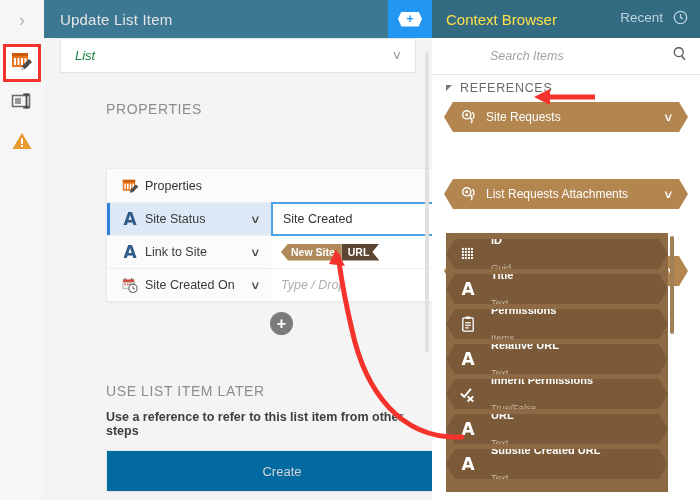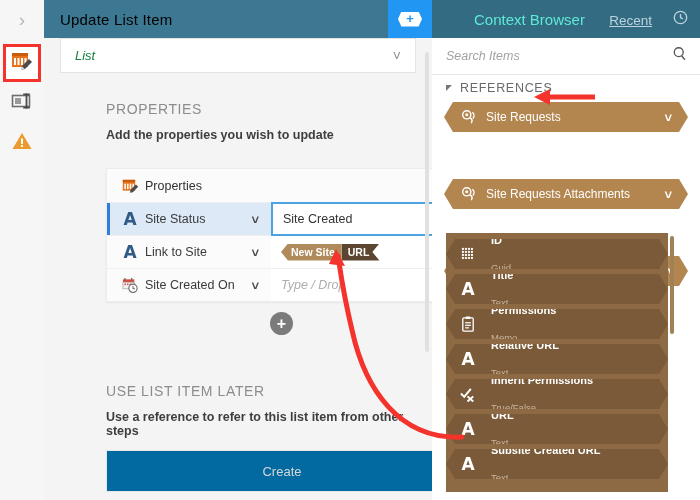--- a/index.html
+++ b/index.html
@@ -30,21 +30,21 @@
 
   
   .center{
     position:absolute;left:44px;top:0;width:388px;height:500px;background:#f4f4f4;
     overflow:hidden;
   }
   .center-head{
     height:38px;background:#3d7893;display:flex;align-items:center;
   }
   .center-title{
-    color:#000000;font-size:15px;padding-left:16px;letter-spacing:.2px;
+    color:#e5e5e5;font-size:15px;padding-left:16px;letter-spacing:.2px;
   }
   .head-addbtn{
     position:absolute;left:388px;top:0;width:44px;height:38px;background:#2196f3;
     display:flex;align-items:center;justify-content:center;
   }
   .hexplus{
     width:24px;height:15px;background:#ffffff;position:relative;
     clip-path:polygon(14% 0,86% 0,100% 50%,86% 100%,14% 100%,0 50%);
     display:flex;align-items:center;justify-content:center;
   }
@@ -122,28 +122,28 @@
   .cscroll{
     position:absolute;left:381px;top:14px;width:4px;height:300px;background:#e0e0e0;border-radius:2px;
   }
 
   
   .right{position:absolute;left:432px;top:0;width:268px;height:500px;background:#ffffff;}
   .right-head{
     height:38px;background:#336b83;display:flex;align-items:center;justify-content:space-between;
     padding:0 12px 0 14px;
   }
-  .right-title{color:#5eead4;font-size:15px;margin-left:28px;}
-  .recent{color:#bcd4de;font-size:13.5px;display:flex;align-items:flex-end;gap:21px;text-decoration:underline;}
+  .right-title{color:#fde047;font-size:15px;}
+  .recent{color:#bcd4de;font-size:13.5px;display:flex;align-items:flex-start;gap:10px;}
 
   .searchbar{
     height:36px;background:#fff;border-bottom:1px solid #e6e6e6;
     display:flex;align-items:center;padding:0 12px 0 14px;
   }
-  .searchbar .sph{flex:1;font-style:italic;color:#a2a2a2;font-size:12.5px;}
+  .searchbar .sph{flex:1;font-style:italic;color:#a2a2a2;font-size:12.5px;margin-left:44px;}
 
   .refhdr{
     height:26px;display:flex;align-items:center;padding-left:14px;gap:8px;background:#fff;
   }
   .tri{width:0;height:0;border-left:6px solid #777;border-bottom:6px solid transparent;}
   .refhdr-label{color:#6a6a6a;font-size:12.5px;letter-spacing:.7px;}
 
   .reflist{position:absolute;left:0;top:102px;width:268px;height:398px;background:#fff;overflow:hidden;}
 
   .hexrow{
@@ -230,21 +230,20 @@
     <div class="center-body">
       <div class="center-scroll">
 
         <div class="listbox">
           <div class="ph">List</div>
           <div class="chev">˅</div>
         </div>
 
         <div class="sec" style="top:63px;">
           <div class="sec-title">PROPERTIES</div>
-          <div class="sec-sub">Add the properties you wish to update</div>
         </div>
 
         <div class="props" style="top:130px;">
 
           <div class="prow hdr">
             <div class="pleft">
               <div class="pico">
                 <svg width="17" height="16" viewBox="0 0 22 20">
                   <rect x="1" y="2" width="16" height="14" fill="#e8731a"></rect>
                   <rect x="1" y="2" width="16" height="3" fill="#c75c0c"></rect>
@@ -396,21 +395,21 @@
 
       <div class="hexrow" style="top:41px;">
         <span class="hico">
           <svg width="16" height="16" viewBox="0 0 18 18">
             <circle cx="6.5" cy="6.5" r="4.6" fill="none" stroke="#fff" stroke-width="1.6"></circle>
             <circle cx="6.5" cy="6.5" r="1.7" fill="#fff"></circle>
             <path d="M10.5 10 C12.5 11.5 12.8 14 11.5 16" stroke="#fff" stroke-width="1.6" fill="none"></path>
             <path d="M12.8 3.6 C15 5.5 15.2 8.5 13.4 10.6" stroke="#fff" stroke-width="1.6" fill="none"></path>
           </svg>
         </span>
-        <span class="hlabel">Site Requests Attachments</span>
+        <span class="hlabel">List Requests Attachments</span>
         <span class="hchev">˅</span>
       </div>
 
       <div class="hexrow sel" style="top:82px;">
         <span class="hico">
           <svg width="16" height="16" viewBox="0 0 18 18">
             <circle cx="6.5" cy="6.5" r="4.6" fill="none" stroke="#fff" stroke-width="1.6"></circle>
             <circle cx="6.5" cy="6.5" r="1.7" fill="#fff"></circle>
             <path d="M10.5 10 C12.5 11.5 12.8 14 11.5 16" stroke="#fff" stroke-width="1.6" fill="none"></path>
             <path d="M12.8 3.6 C15 5.5 15.2 8.5 13.4 10.6" stroke="#fff" stroke-width="1.6" fill="none"></path>
@@ -469,21 +468,21 @@
             <rect x="5.5" y="0.6" width="5" height="2.6" rx="0.8" fill="#fff"></rect>
             <g fill="#fff">
               <rect x="5" y="6.5" width="6" height="1.3"></rect>
               <rect x="5" y="9.2" width="6" height="1.3"></rect>
               <rect x="5" y="11.9" width="4" height="1.3"></rect>
             </g>
           </svg>
         </span>
         <span class="ctext">
           <span class="cname">Permissions</span>
-          <span class="ctype">Memo</span>
+          <span class="ctype">Items</span>
         </span>
       </div>
 
       <div class="childrow">
         <span class="cico">
           <span style="font-family:'DejaVu Sans',sans-serif;font-weight:bold;color:#fff;font-size:17px;line-height:1;">A</span>
         </span>
         <span class="ctext">
           <span class="cname">Relative URL</span>
           <span class="ctype">Text</span>

